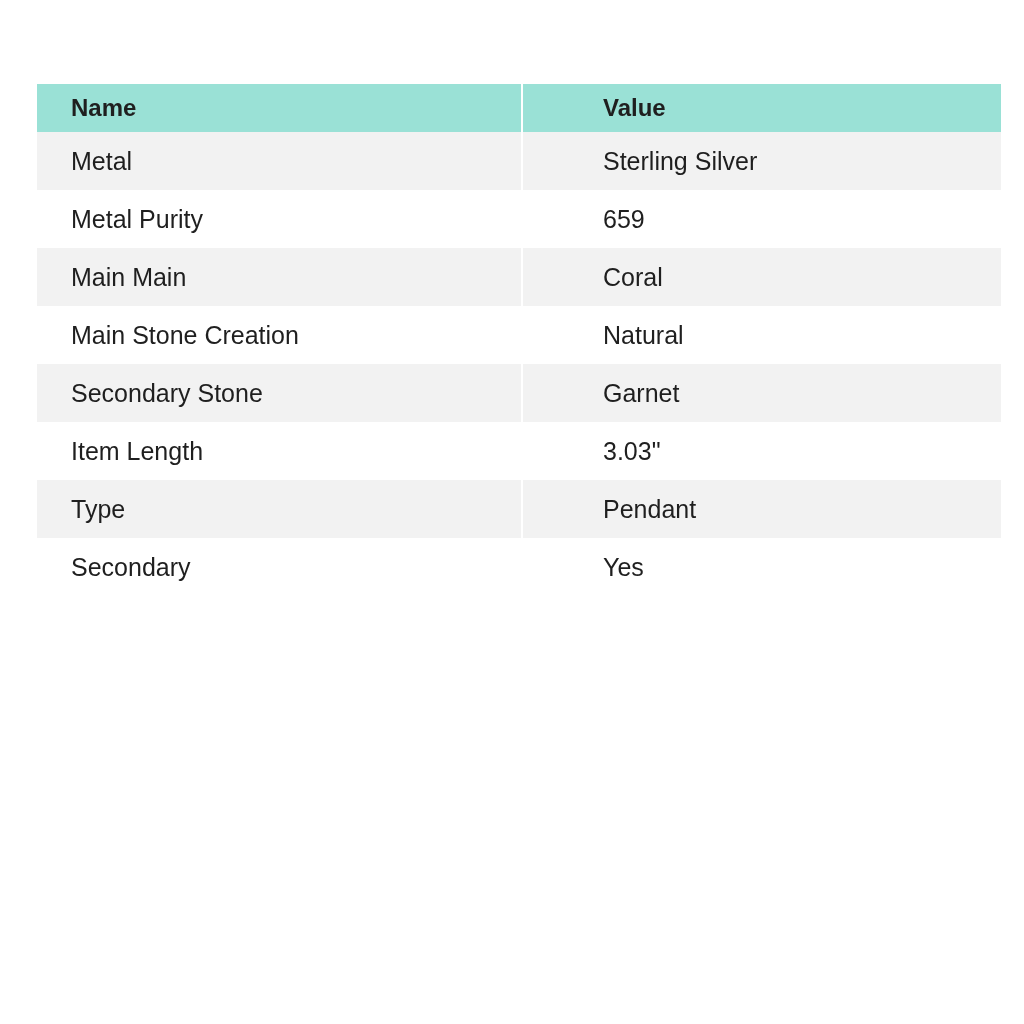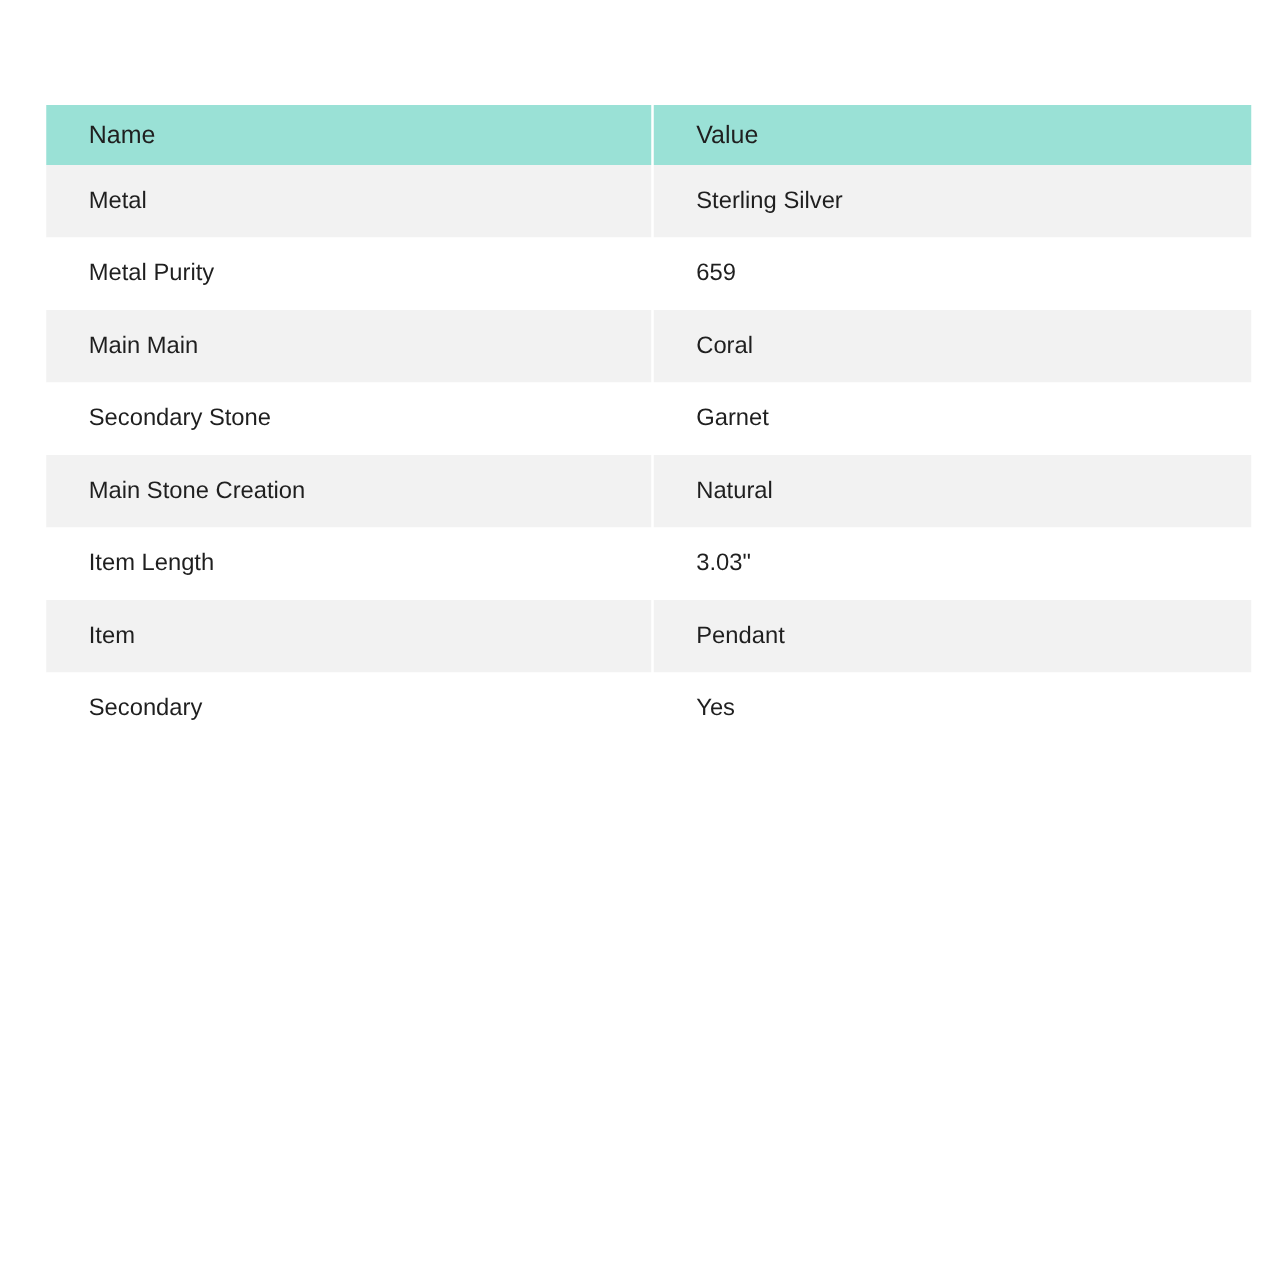--- a/index.html
+++ b/index.html
@@ -23,45 +23,46 @@
     width: 964px;
   }
   .t-row {
     display: flex;
     width: 100%;
     height: 58px;
   }
   .t-row.header {
     height: 48px;
     background: var(--header-bg);
-    font-weight: 400;
-    font-size: 20px;
+    font-weight: 700;
+    font-size: 24px;
   }
   .t-row:not(.header) {
-    font-size: 19px;
+    font-size: 25px;
     font-weight: 400;
     background: #ffffff;
   }
   .t-row:not(.header):nth-child(even) {
     background: var(--row-alt-bg);
   }
   .cell {
     display: flex;
     align-items: center;
     padding-left: 34px;
     overflow: hidden;
     white-space: nowrap;
   }
   .name-cell {
     width: 486px;
     flex: 0 0 486px;
     border-right: 2px solid #ffffff;
   }
   .value-cell {
     flex: 1 1 auto;
+    margin-left: 46px;
   }
 </style>
 </head>
 <body>
 
 <div class="spec-table">
 
   <div class="t-row header">
     <div class="cell name-cell">Name</div>
     <div class="cell value-cell">Value</div>
@@ -76,36 +77,36 @@
     <div class="cell name-cell">Metal Purity</div>
     <div class="cell value-cell">659</div>
   </div>
 
   <div class="t-row">
     <div class="cell name-cell">Main Main</div>
     <div class="cell value-cell">Coral</div>
   </div>
 
   <div class="t-row">
-    <div class="cell name-cell">Secondary Stone</div>
-    <div class="cell value-cell">Garnet</div>
+    <div class="cell name-cell">Main Stone Creation</div>
+    <div class="cell value-cell">Natural</div>
   </div>
 
   <div class="t-row">
-    <div class="cell name-cell">Main Stone Creation</div>
-    <div class="cell value-cell">Natural</div>
+    <div class="cell name-cell">Secondary Stone</div>
+    <div class="cell value-cell">Garnet</div>
   </div>
 
   <div class="t-row">
     <div class="cell name-cell">Item Length</div>
     <div class="cell value-cell">3.03"</div>
   </div>
 
   <div class="t-row">
-    <div class="cell name-cell">Item</div>
+    <div class="cell name-cell">Type</div>
     <div class="cell value-cell">Pendant</div>
   </div>
 
   <div class="t-row">
     <div class="cell name-cell">Secondary</div>
     <div class="cell value-cell">Yes</div>
   </div>
 
 </div>
 

